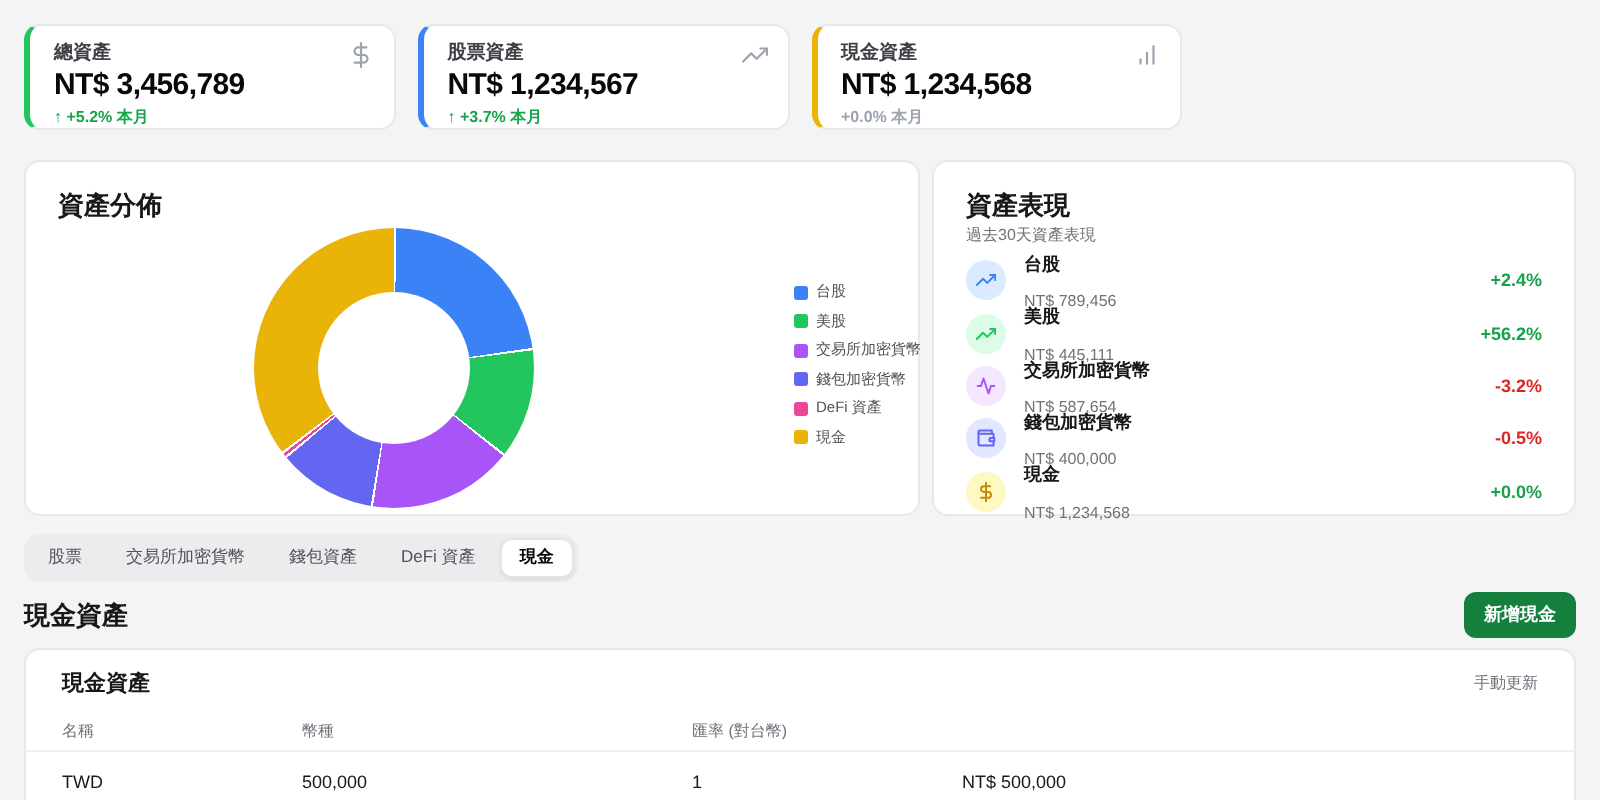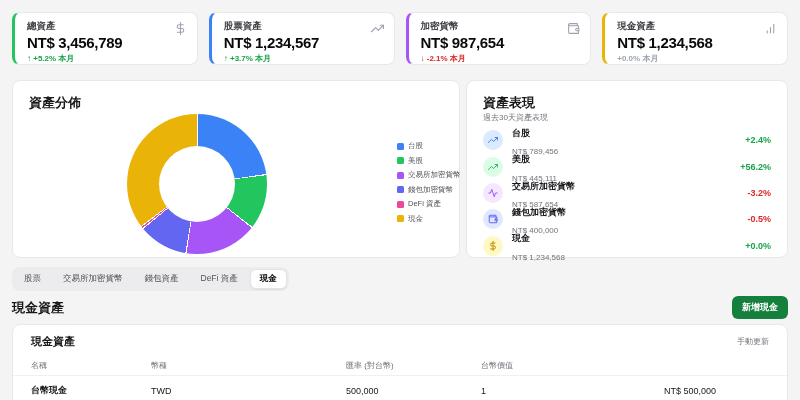--- a/index.html
+++ b/index.html
@@ -83,32 +83,20 @@
     <div class="stat-value">NT$ 1,234,567</div>
     <div class="stat-delta" style="color: rgb(22, 163, 74);">↑ +3.7% 本月</div>
     <span class="stat-icon">
       <svg viewBox="0 0 24 24" fill="none" stroke="currentColor" stroke-width="2" stroke-linecap="round" stroke-linejoin="round">
           <polyline points="23 6 13.5 15.5 8.5 10.5 1 18"></polyline>
           <polyline points="17 6 23 6 23 12"></polyline>
         </svg>
     </span>
   </div>
 
-  <div class="stat-card" style="border-left-color: rgb(168, 85, 247);">
-    <div class="stat-label">加密貨幣</div>
-    <div class="stat-value">NT$ 987,654</div>
-    <div class="stat-delta" style="color: rgb(220, 38, 38);">↓ -2.1% 本月</div>
-    <span class="stat-icon">
-      <svg viewBox="0 0 24 24" fill="none" stroke="currentColor" stroke-width="2" stroke-linecap="round" stroke-linejoin="round">
-          <path d="M21 12V7H5a2 2 0 0 1 0-4h14v4"></path>
-          <path d="M3 5v14a2 2 0 0 0 2 2h16v-5"></path>
-          <path d="M18 12h4v4h-4a2 2 0 0 1 0-4Z"></path>
-        </svg>
-    </span>
-  </div>
 
   <div class="stat-card" style="border-left-color: rgb(234, 179, 8);">
     <div class="stat-label">現金資產</div>
     <div class="stat-value">NT$ 1,234,568</div>
     <div class="stat-delta" style="color: rgb(156, 163, 175);">+0.0% 本月</div>
     <span class="stat-icon">
       <svg viewBox="0 0 24 24" fill="none" stroke="currentColor" stroke-width="2" stroke-linecap="round">
           <line x1="6" y1="20" x2="6" y2="16"></line>
           <line x1="12" y1="20" x2="12" y2="10"></line>
           <line x1="18" y1="20" x2="18" y2="4"></line>
@@ -225,24 +213,22 @@
 
 <div class="table-card">
   <div class="table-card-head">
     <div class="table-card-title">現金資產</div>
     <div class="update-label">手動更新</div>
   </div>
   <div class="t-grid t-head">
     <span>名稱</span>
     <span>幣種</span>
     <span>匯率 (對台幣)</span>
-    <span>台幣價值</span>
     <span></span>
   </div>
   <div class="t-grid t-row">
-    <span class="cell-name">台幣現金</span>
     <span>TWD</span>
     <span>500,000</span>
     <span>1</span>
     <span>NT$ 500,000</span>
 
   </div>
 </div>
 
 </body></html>

